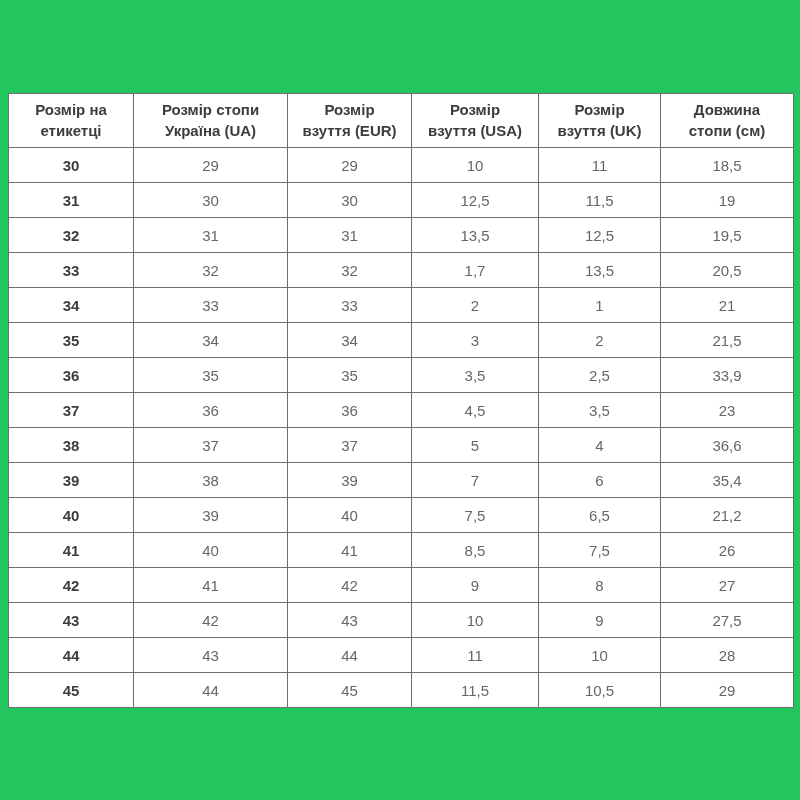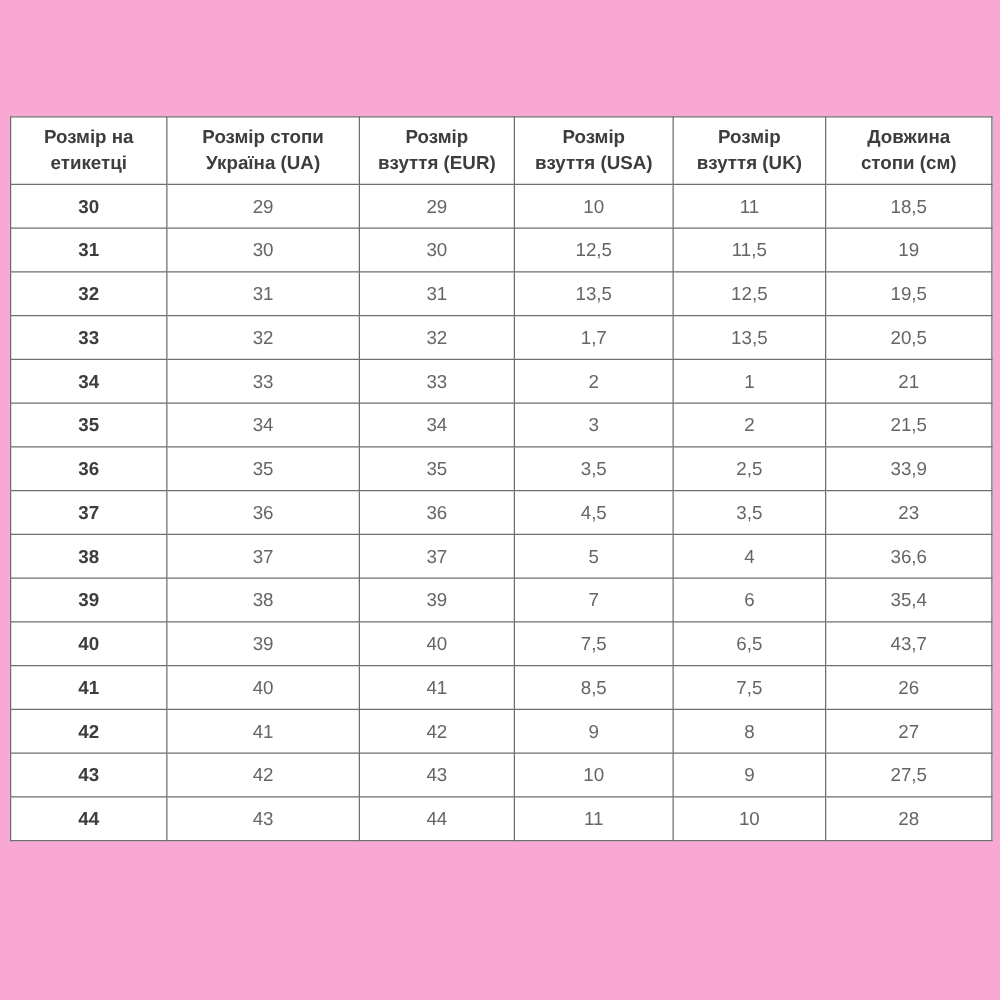--- a/index.html
+++ b/index.html
@@ -7,21 +7,21 @@
     padding: 0;
     background: #ffffff;
     width: 800px;
     height: 800px;
     font-family: "Liberation Sans", "DejaVu Sans", sans-serif;
     -webkit-font-smoothing: antialiased;
   }
   .page {
     width: 800px;
     height: 800px;
-    background: #f9a8d4;
+    background: #22c55e;
     position: relative;
   }
   table.size-table {
     position: absolute;
     left: 8px;
     top: 93px;
     width: 785px;
     border-collapse: collapse;
     table-layout: fixed;
     background: #ffffff;
@@ -168,21 +168,21 @@
           <td>7</td>
           <td>6</td>
           <td>35,4</td>
         </tr>
         <tr>
           <td class="first-col">40</td>
           <td>39</td>
           <td>40</td>
           <td>7,5</td>
           <td>6,5</td>
-          <td>43,7</td>
+          <td>21,2</td>
         </tr>
         <tr>
           <td class="first-col">41</td>
           <td>40</td>
           <td>41</td>
           <td>8,5</td>
           <td>7,5</td>
           <td>26</td>
         </tr>
         <tr>
@@ -202,15 +202,23 @@
           <td>27,5</td>
         </tr>
         <tr>
           <td class="first-col">44</td>
           <td>43</td>
           <td>44</td>
           <td>11</td>
           <td>10</td>
           <td>28</td>
         </tr>
+        <tr>
+          <td class="first-col">45</td>
+          <td>44</td>
+          <td>45</td>
+          <td>11,5</td>
+          <td>10,5</td>
+          <td>29</td>
+        </tr>
       </tbody>
   </table>
 </div>
 
 </body></html>

